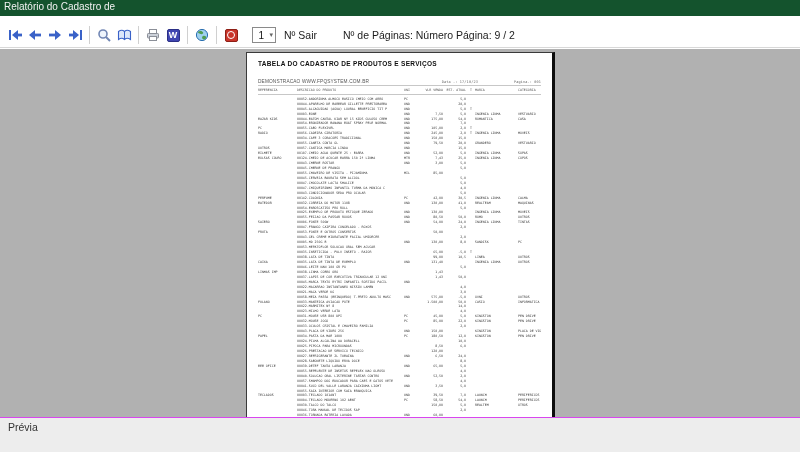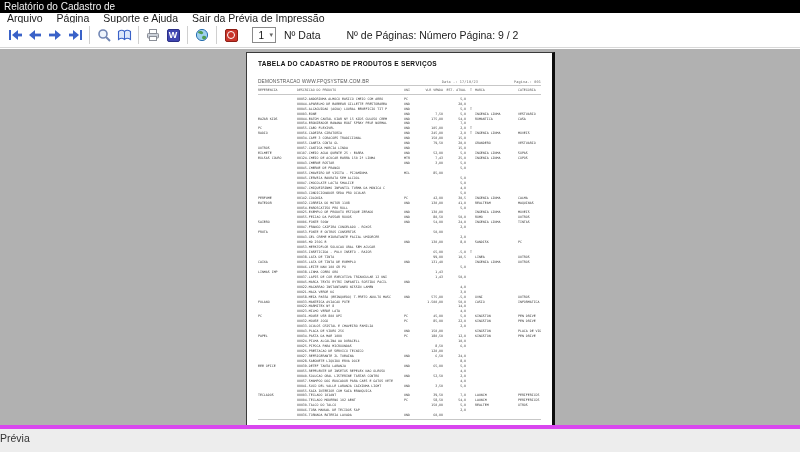--- a/index.html
+++ b/index.html
@@ -1,21 +1,21 @@
 <!DOCTYPE html>
 <html><head>
 <meta charset="utf-8">
 <style>
   * { margin:0; padding:0; box-sizing:border-box; }
   html,body { width:800px; height:452px; overflow:hidden; background:#fff;
               font-family:"Liberation Sans", sans-serif; }
   .app { position:relative; width:800px; height:452px; }
 
   
-  .titlebar { position:absolute; top:0; left:0; right:0; height:16px; background:#000000;
+  .titlebar { position:absolute; top:0; left:0; right:0; height:16px; background:#14532d;
               color:#f2f2f2; font-size:10px; line-height:13px; padding-left:4px; }
 
   
   .menubar { position:absolute; top:13px; left:0; right:0; height:10px; background:#fff;
              display:flex; align-items:center; font-size:10.5px; color:#1a1a1a; }
   .menubar .mi { padding:0 7px; line-height:10px; cursor:default; }
 
   
   .toolbar { position:absolute; top:23px; left:0; right:0; height:25px; background:#fff;
              border-bottom:1px solid #d8d8d8; display:flex; align-items:center; padding-left:6px; }
@@ -53,40 +53,34 @@
           font-family:"DejaVu Sans Mono", monospace; font-size:6.5px; line-height:9.9px; height:9.9px;
           white-space:nowrap; }
   .grid span { overflow:hidden; }
   .colhead { color:#555; margin-top:4px; padding-bottom:1px; border-bottom:1px solid #8f8f8f; margin-bottom:4px; height:13px; }
   .c-r { text-align:right; padding-right:4px; }
   .c-t { padding-left:4px; }
   .rows .grid { color:#3b3b3b; }
   .endrule { border-bottom:1px solid #8f8f8f; margin-top:2px; }
 
   
-  .statusbar { position:absolute; left:0; right:0; bottom:0; height:27px; background:#ededed;
-               border-top:4px solid #d946ef; font-size:10.5px; color:#333; line-height:18px; }
+  .statusbar { position:absolute; left:0; right:0; bottom:0; height:35px; background:#ededed;
+               border-top:1px solid #d946ef; font-size:10.5px; color:#333; line-height:18px; padding-left:8px; }
 
   svg { display:block; }
 </style>
 </head>
 <body>
 
 <div class="app">
 
   <div class="titlebar">
     <span>Relatório do Cadastro de</span>
   </div>
 
-  <div class="menubar">
-      <span class="mi">Arquivo</span>
-      <span class="mi">Página</span>
-      <span class="mi">Suporte e Ajuda</span>
-      <span class="mi">Sair da Prévia de Impressão</span>
-    </div>
 
   <div class="toolbar">
     <button class="tbtn">
       <span>
           <svg width="15" height="12" viewBox="0 0 15 12">
             <rect x="1" y="1" width="2" height="10" fill="#3a62c8"></rect>
             <polygon points="10,1 4,6 10,11" fill="#3a62c8"></polygon>
             <rect x="9" y="4.6" width="5" height="2.8" fill="#3a62c8"></rect>
           </svg>
         </span>
@@ -158,21 +152,21 @@
     </button>
     <div class="sep"></div>
     <button class="tbtn">
       <span class="badge badge-red"></span>
     </button>
 
     <div class="zoom-select">
       <span class="val">1</span>
       <span class="chev">▾</span>
     </div>
-    <span class="tlabel">Nº Data</span>
+    <span class="tlabel">Nº Sair</span>
     <span class="tlabel pages">Nº de Páginas: Número Página: 9 / 2</span>
   </div>
 
   <div class="preview">
     <div class="page">
       <div class="page-scale">
         <div class="rtitle">TABELA DO CADASTRO DE PRODUTOS E SERVIÇOS</div>
         <div class="subrow">
           <span class="co">DEMONSTRACAO WWW.FPQSYSTEM.COM.BR</span>
           <span class="dt">Data .: 17/10/23</span>

